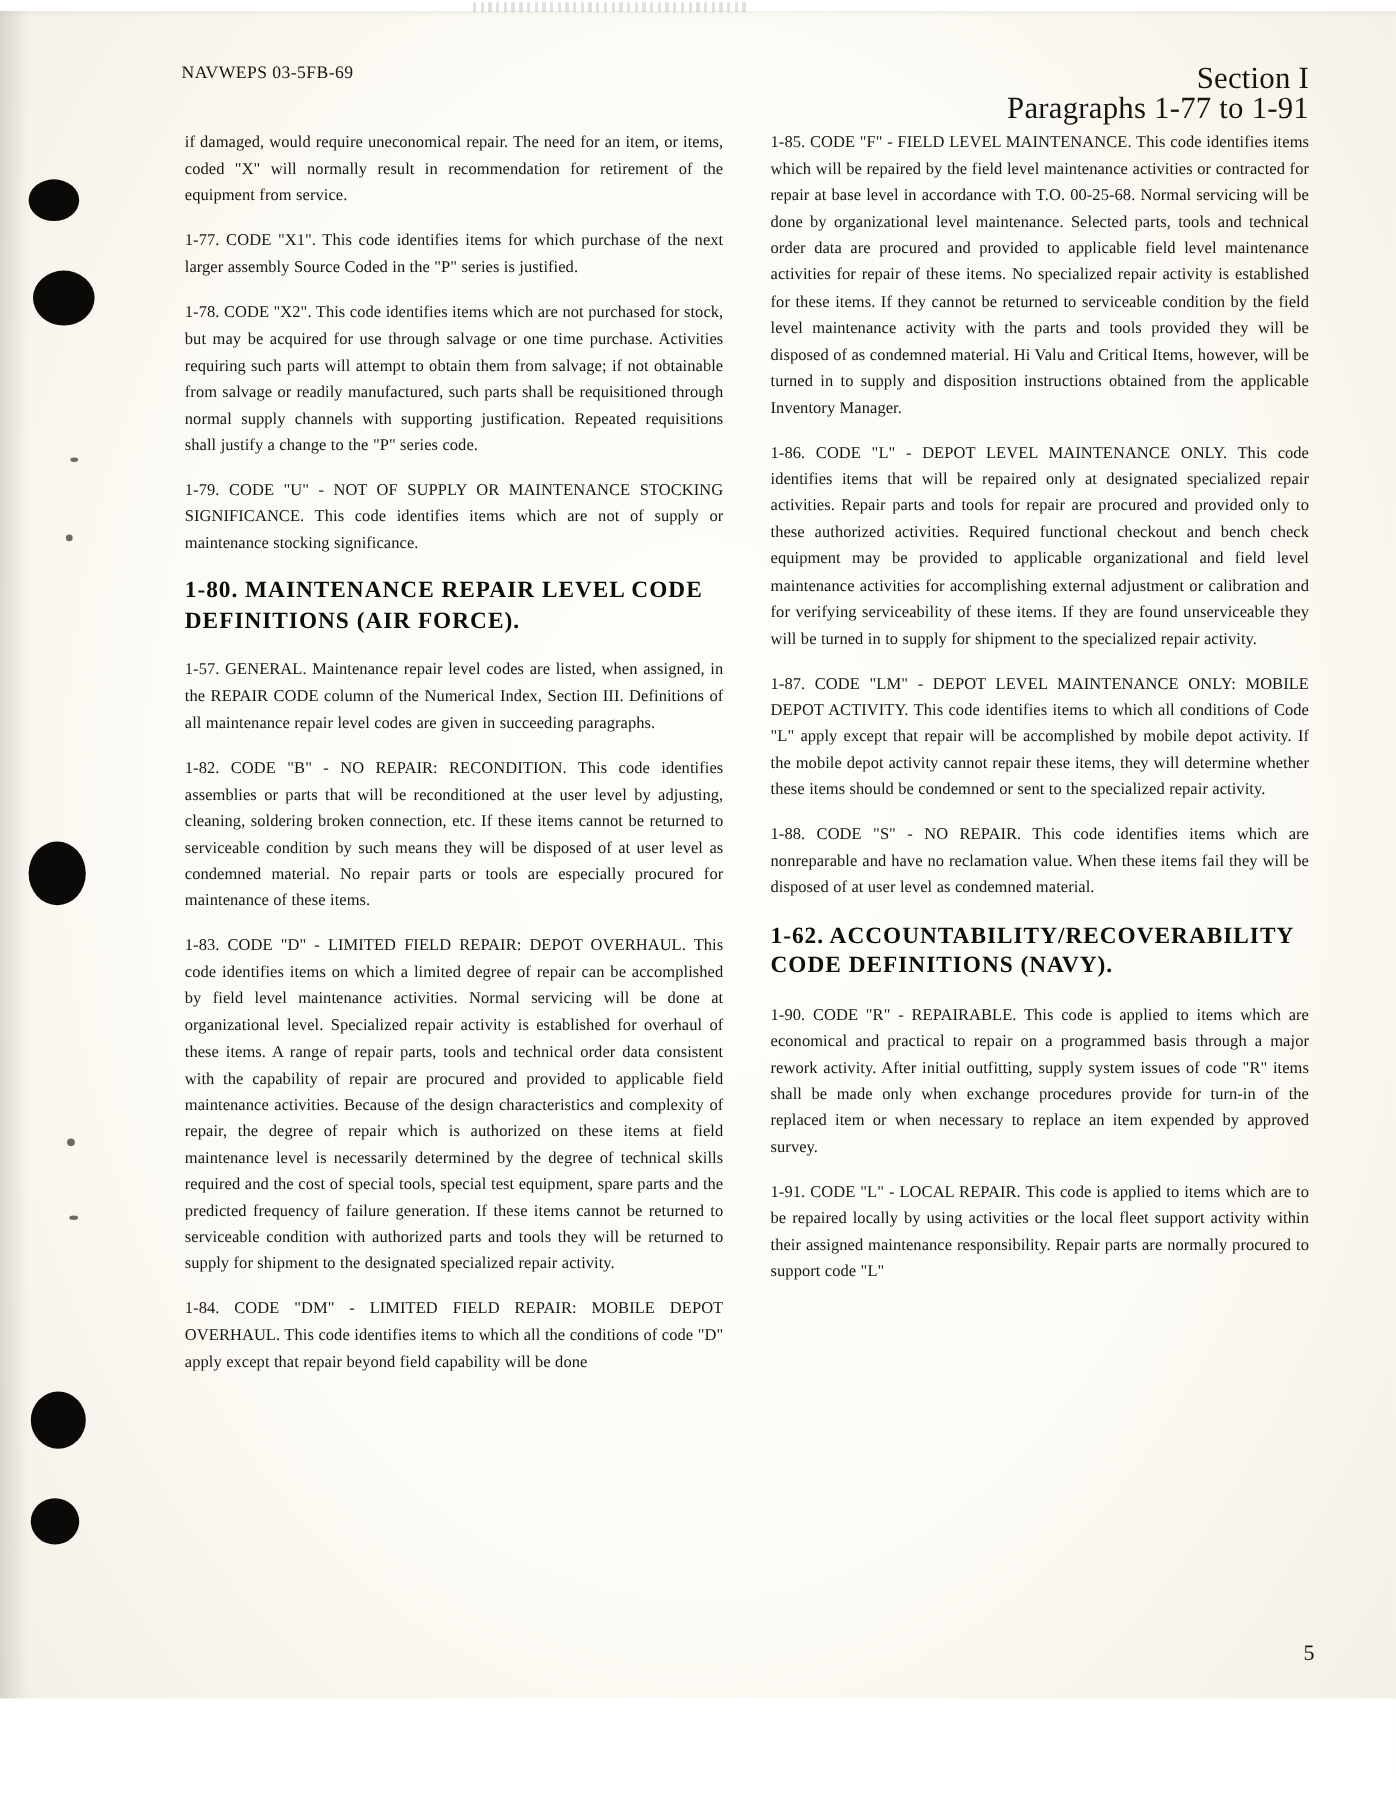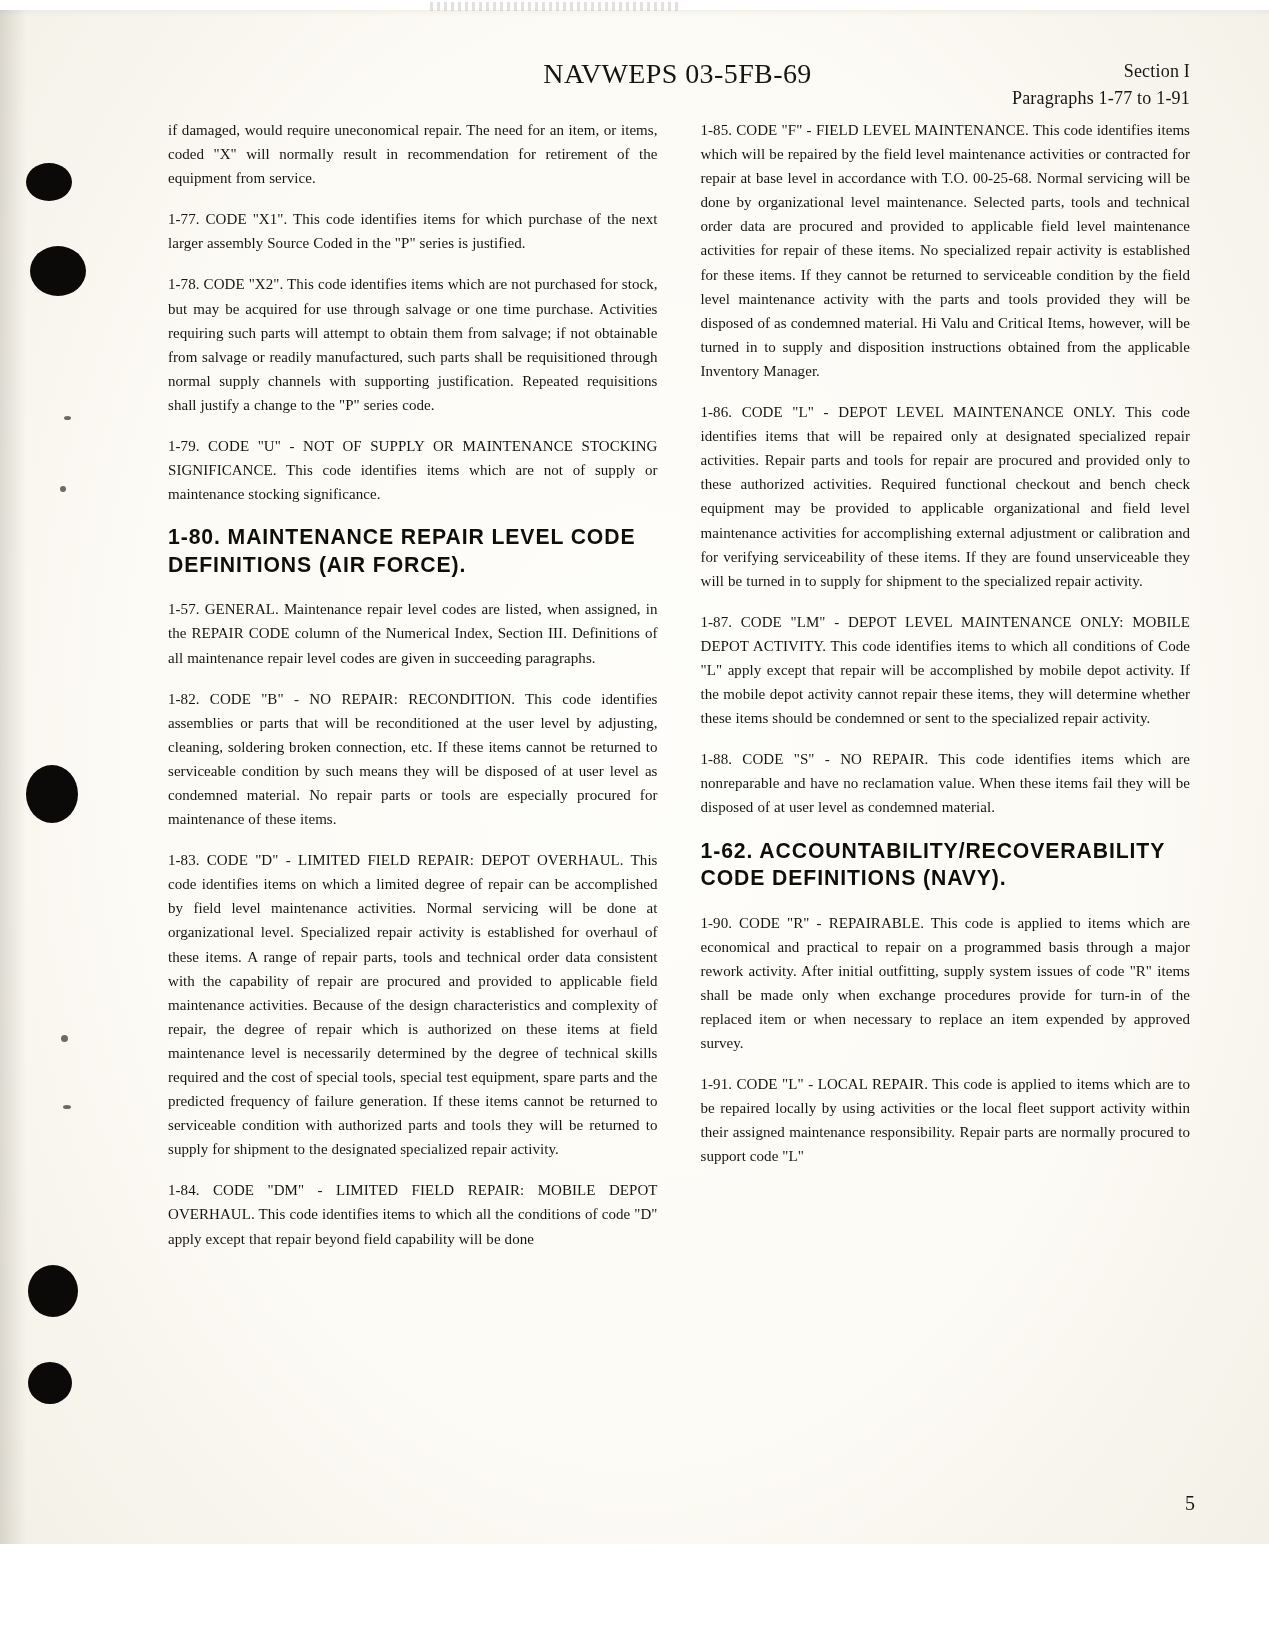--- a/index.html
+++ b/index.html
@@ -61,31 +61,31 @@
     position: absolute;
     left: 165px;
     top: 58px;
     width: 1025px;
     height: 50px;
   }
   .hdr-center {
     position: absolute;
     left: 0; right: 0;
     top: 0;
-    text-align: center;
-    font-size: 28px;
+    text-align: left;
+    font-size: 16px;
     letter-spacing: .4px;
     font-family: "Liberation Serif", "DejaVu Serif", serif;
   }
   .hdr-right {
     position: absolute;
     right: 0;
     top: 0;
     text-align: right;
-    font-size: 18px;
+    font-size: 28px;
     line-height: 27px;
     letter-spacing: .2px;
   }
   .hdr-right div { white-space: nowrap; }
 
   
   .columns {
     position: absolute;
     left: 168px;
     top: 118px;
@@ -103,21 +103,21 @@
     text-align: justify;
     text-justify: inter-word;
     letter-spacing: .05px;
     word-spacing: .2px;
     hyphens: none;
   }
   p.body:last-child { margin-bottom: 0; }
 
   h2.section-head {
     margin: 9px 0 19px 0;
-    font-family: Liberation Sans, sans-serif;
+    font-family: Liberation Serif, serif;
     font-weight: 700;
     font-size: 21.2px;
     line-height: 27.5px;
     letter-spacing: .9px;
     text-align: left;
     color: #100e0a;
   }
 
   
   .folio {

